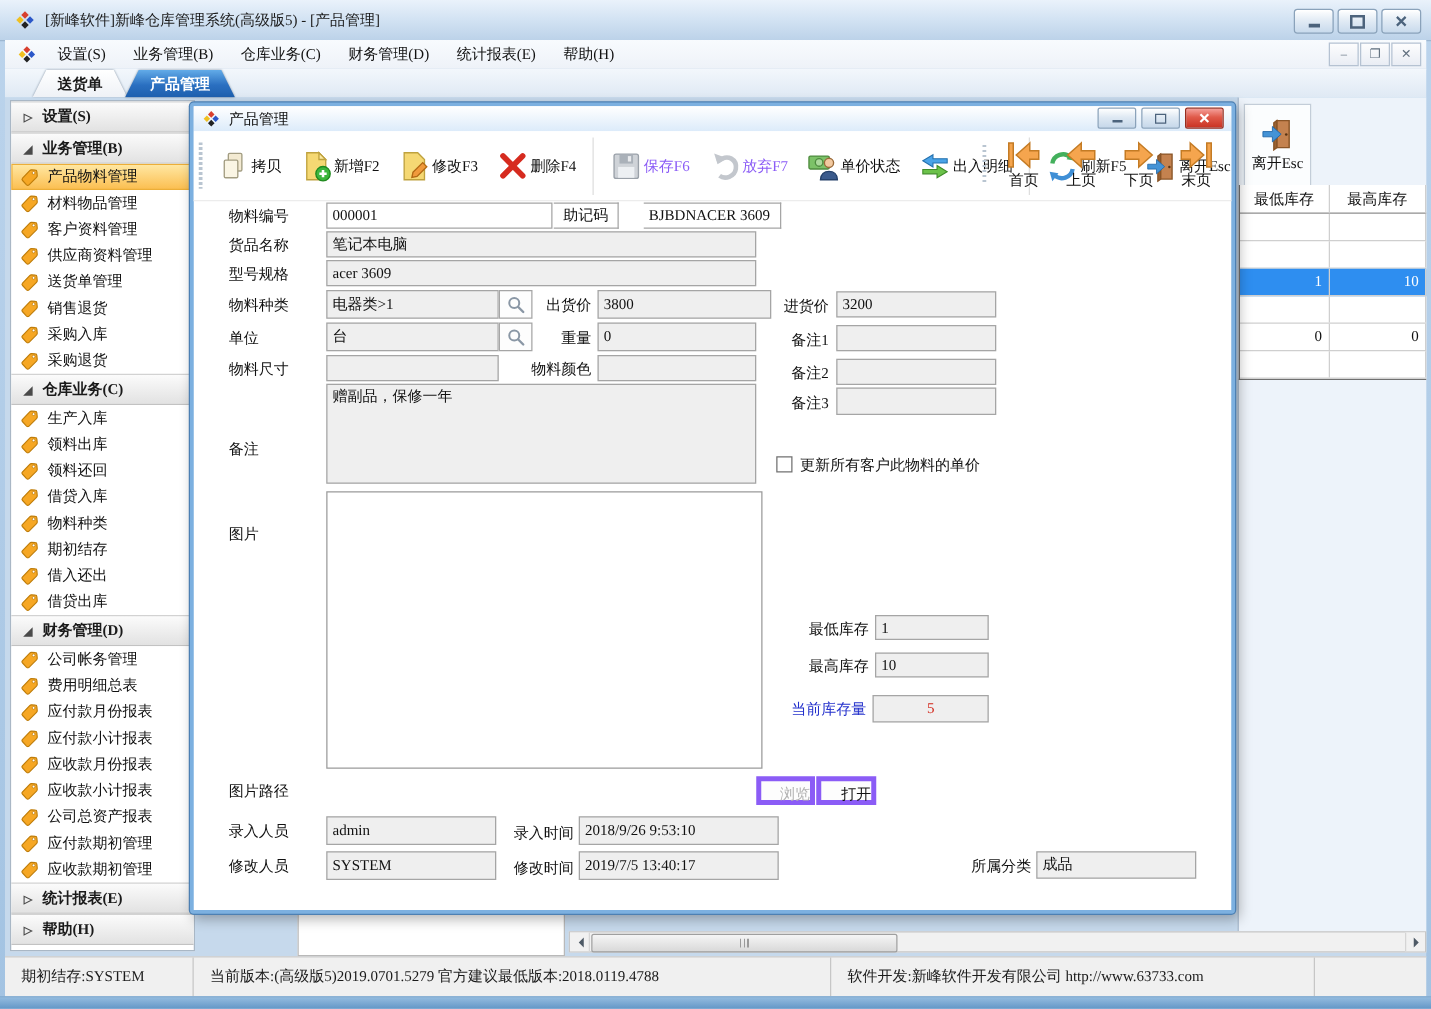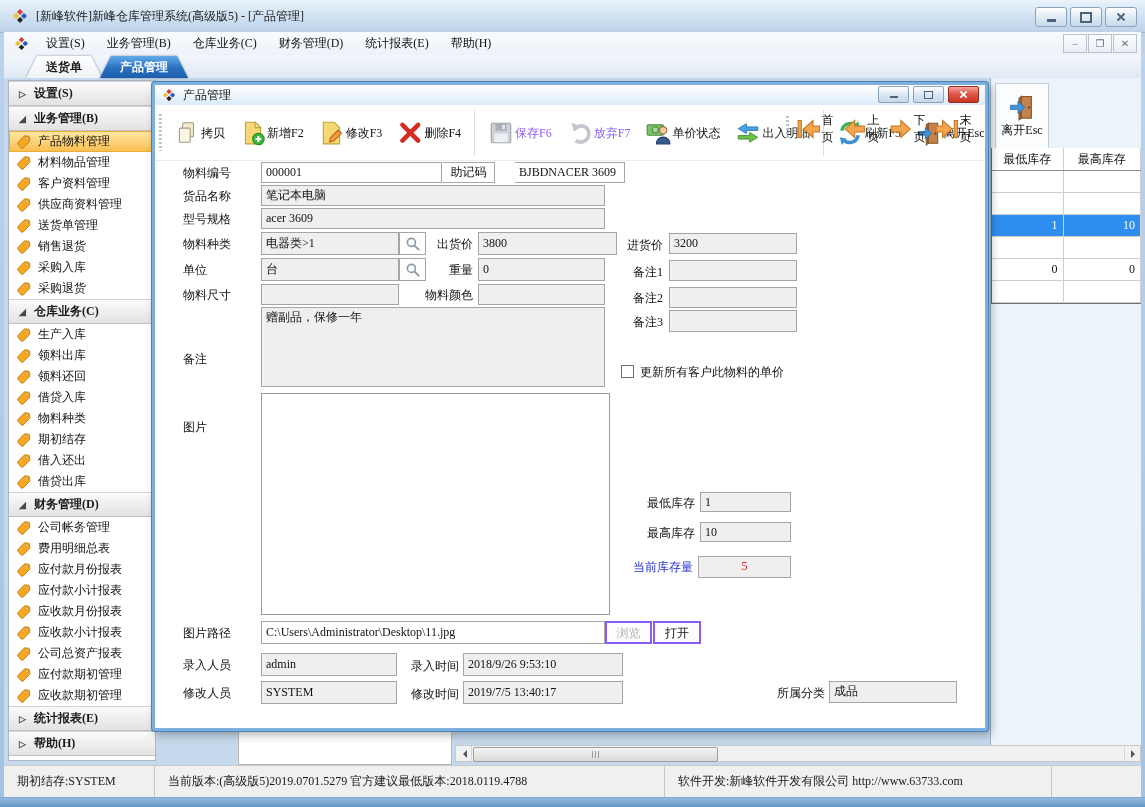--- a/index.html
+++ b/index.html
@@ -90,39 +90,39 @@
   .dlg-toolbar::before{content:"";position:absolute;left:4px;top:9px;bottom:9px;width:3px;
     background:repeating-linear-gradient(#b9c5d1 0 2px,transparent 2px 4px)}
   .tb-btn{display:inline-flex;flex-direction:row;align-items:center;justify-content:flex-end;gap:1px;
     height:50px;margin:3px 1px 0;padding:0 5px;font-size:12px}
   .tb-btn svg{width:26px;height:26px}
   .tb-btn.disabled{color:#8b5cf6}
   .tb-sep{display:inline-block;vertical-align:top;width:1px;height:46px;background:#dedede;margin:5px 4px 0}
   .dlg-nav{position:absolute;right:5px;top:27px;display:flex;padding-left:13px}
   .dlg-nav::before{content:"";position:absolute;left:3px;top:4px;bottom:6px;width:3px;
     background:repeating-linear-gradient(#b9c5d1 0 2px,transparent 2px 4px)}
-  .nav-btn{display:flex;flex-direction:row;align-items:center;width:46px;font-size:12px}
+  .nav-btn{display:flex;flex-direction:column;align-items:center;width:46px;font-size:12px}
   .nav-btn svg{width:30px;height:24px}
   
   .lbl{position:absolute;height:16px;line-height:16px;white-space:nowrap}
   .lbl.r{text-align:right}
   .lbl.blue{color:#2330cc}
   .field{position:absolute;box-sizing:border-box;height:21px;border:1px solid #a5a5a5;background:#efefef;
     padding:1px 4px;line-height:17px;white-space:nowrap;overflow:hidden}
   .field.white{background:#fff}
   .field.h23{height:23px;line-height:19px}
   .field.area{height:80px;white-space:normal;line-height:17px}
   .field.center{text-align:center}
   .field.red{color:#d22418;text-align:center}
   .mag-btn{position:absolute;width:27px;height:23px;border:1px solid #a5a5a5;background:#fdfdfd;box-sizing:border-box;
     display:flex;align-items:center;justify-content:center}
   .pic-box{position:absolute;left:106px;top:308px;width:347px;height:220px;border:1px solid #9a9a9a;background:#fff}
   .checkbox{position:absolute;width:13px;height:13px;border:1px solid #707070;background:#fff;box-sizing:border-box}
-  .btn{position:absolute;height:23px;border:2px solid #8b5cf6;background:#fdfdfd;box-sizing:border-box;
-    text-align:center;line-height:21px}
+  .btn{position:absolute;height:23px;border:4px solid #8b5cf6;background:#fdfdfd;box-sizing:border-box;
+    text-align:right;line-height:21px}
   .btn.disabled{color:#b2b2b2}
   
   .statusbar{position:absolute;left:4px;top:765px;width:1137px;height:32px;background:#f0f0f0;
     border-top:1px solid #cbcbcb;display:flex;box-sizing:border-box}
   .status-sec{border-right:1px solid #c6c6c6;line-height:30px;padding-left:13px;box-sizing:border-box;
     white-space:nowrap;overflow:hidden;color:#1a1a1a}
   .s1{width:151px}.s2{width:510px}.s3{width:387px}.s4{flex:1;border-right:none}
   .frame-bottom{position:absolute;left:0;top:797px;width:1145px;height:10px;
     background:linear-gradient(#93bbdf,#5e93c4);border-top:1px solid #7fa9cf}
 </style>
@@ -654,21 +654,20 @@
       <div class="pic-box"></div>
 
       <div class="lbl r" style="left:470px;top:410px;width:70px">最低库存</div>
       <div class="field" style="left:545px;top:407px;width:91px;height:20px;line-height:16px">1</div>
       <div class="lbl r" style="left:470px;top:440px;width:70px">最高库存</div>
       <div class="field" style="left:545px;top:437px;width:91px;height:20px;line-height:16px">10</div>
       <div class="lbl r blue" style="left:460px;top:474px;width:78px">当前库存量</div>
       <div class="field red" style="left:543px;top:471px;width:93px;height:22px">5</div>
 
       <div class="lbl" style="left:28px;top:540px">图片路径</div>
-      <div class="field white h23" style="left:106px;top:536px;width:344px">C:\Users\Administrator\Desktop\11.jpg</div>
       <div class="btn disabled" style="left:450px;top:536px;width:47px">浏览</div>
       <div class="btn" style="left:498px;top:536px;width:48px">打开</div>
 
       <div class="lbl" style="left:28px;top:572px">录入人员</div>
       <div class="field h23" style="left:106px;top:568px;width:136px">admin</div>
       <div class="lbl r" style="left:244px;top:573px;width:60px">录入时间</div>
       <div class="field h23" style="left:308px;top:568px;width:160px">2018/9/26 9:53:10</div>
 
       <div class="lbl" style="left:28px;top:600px">修改人员</div>
       <div class="field h23" style="left:106px;top:596px;width:136px">SYSTEM</div>

